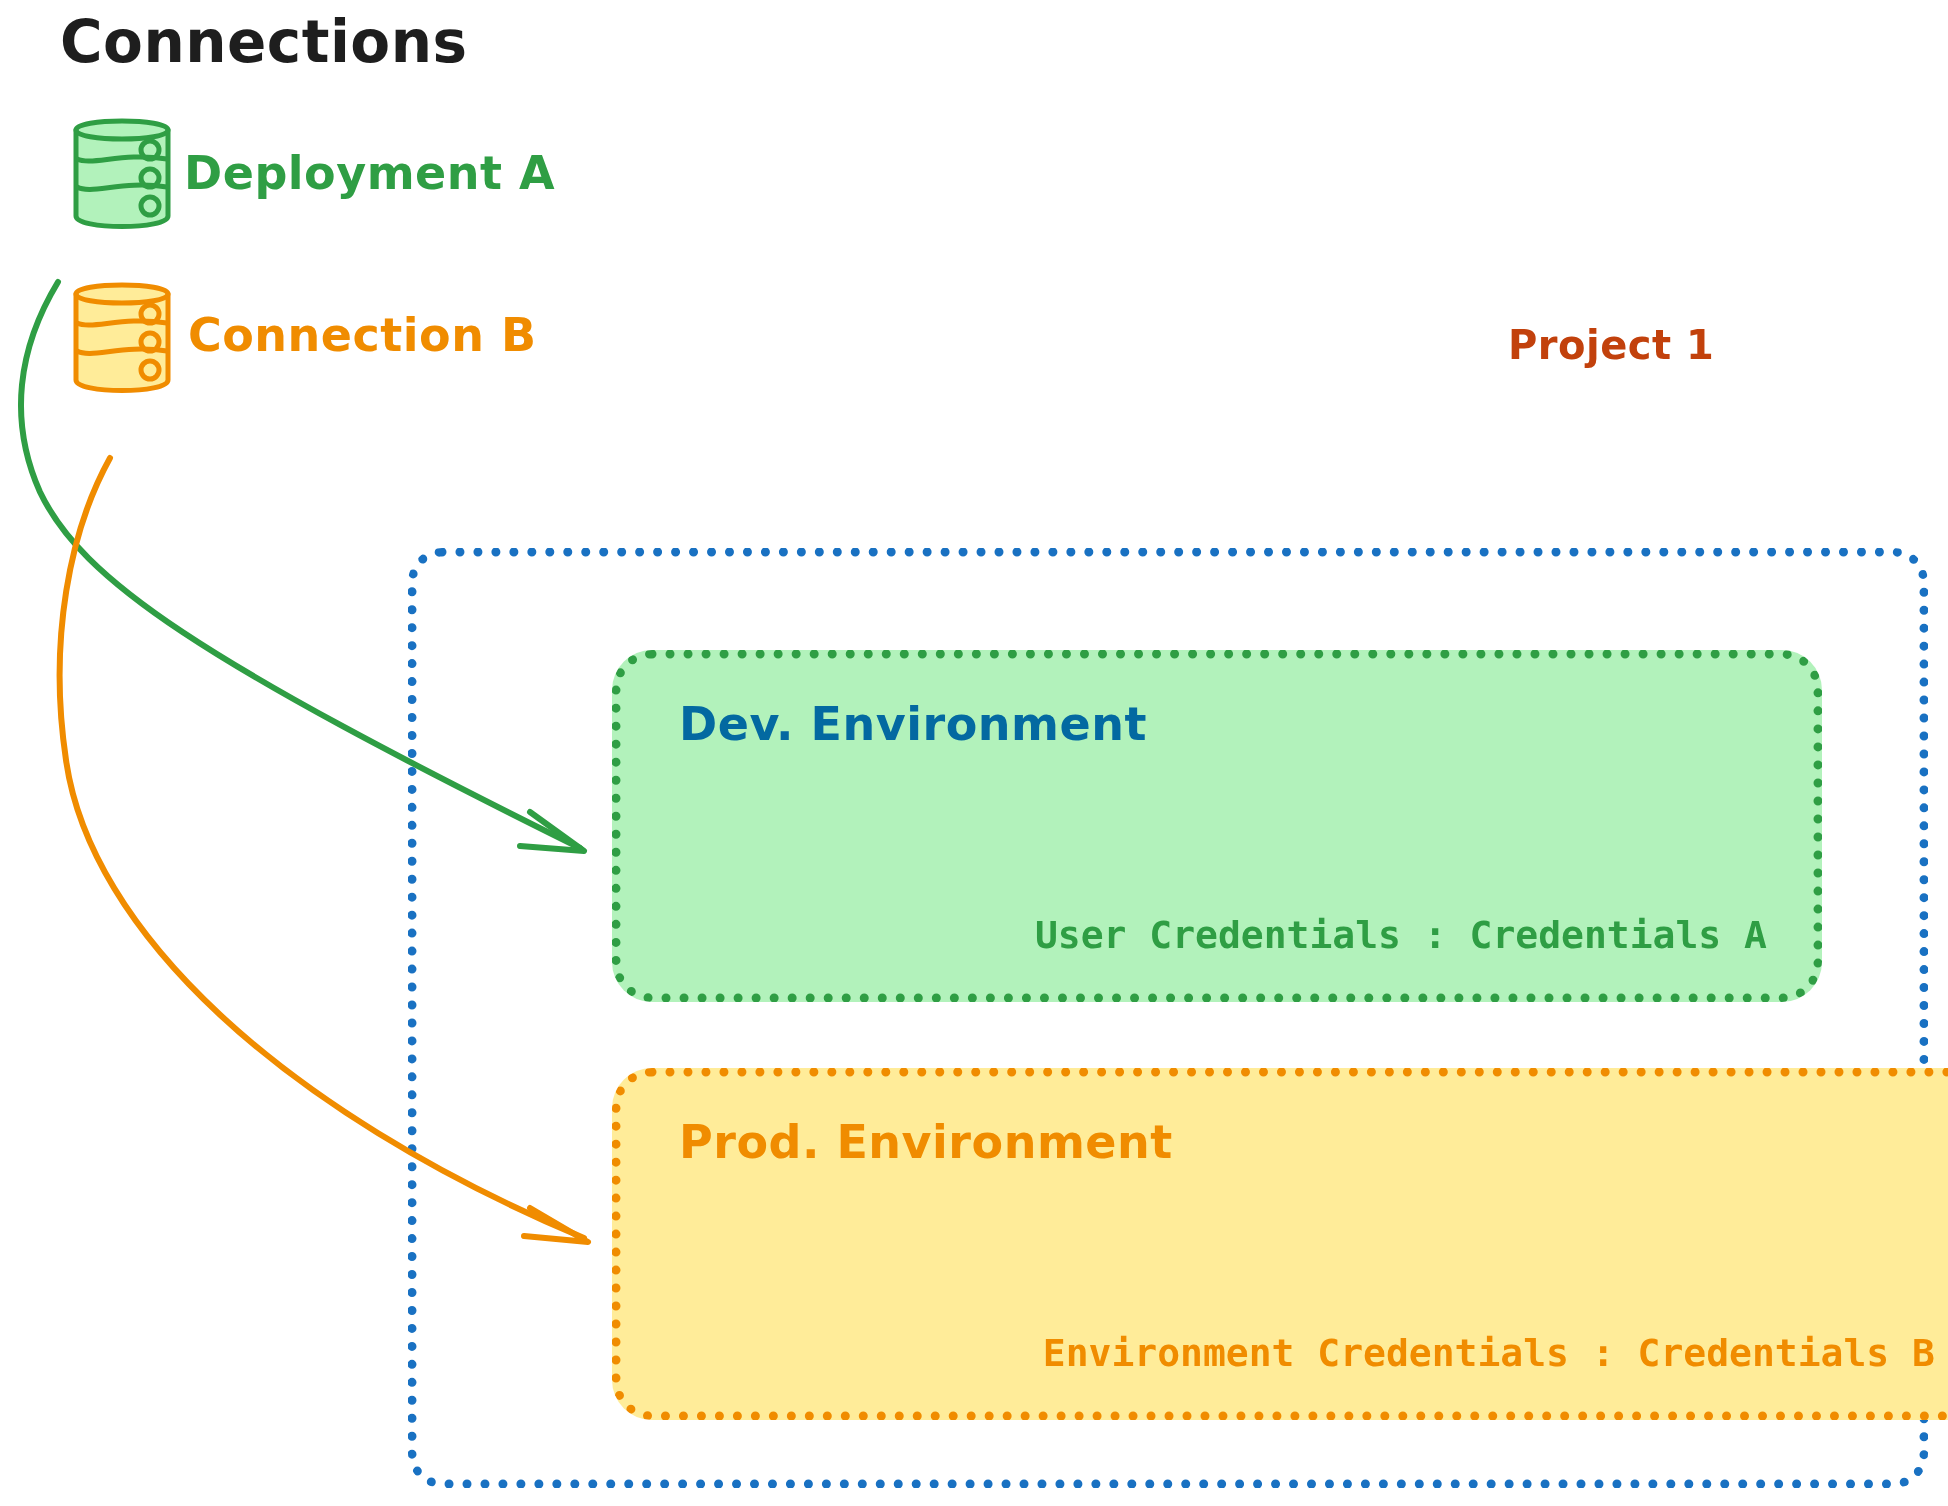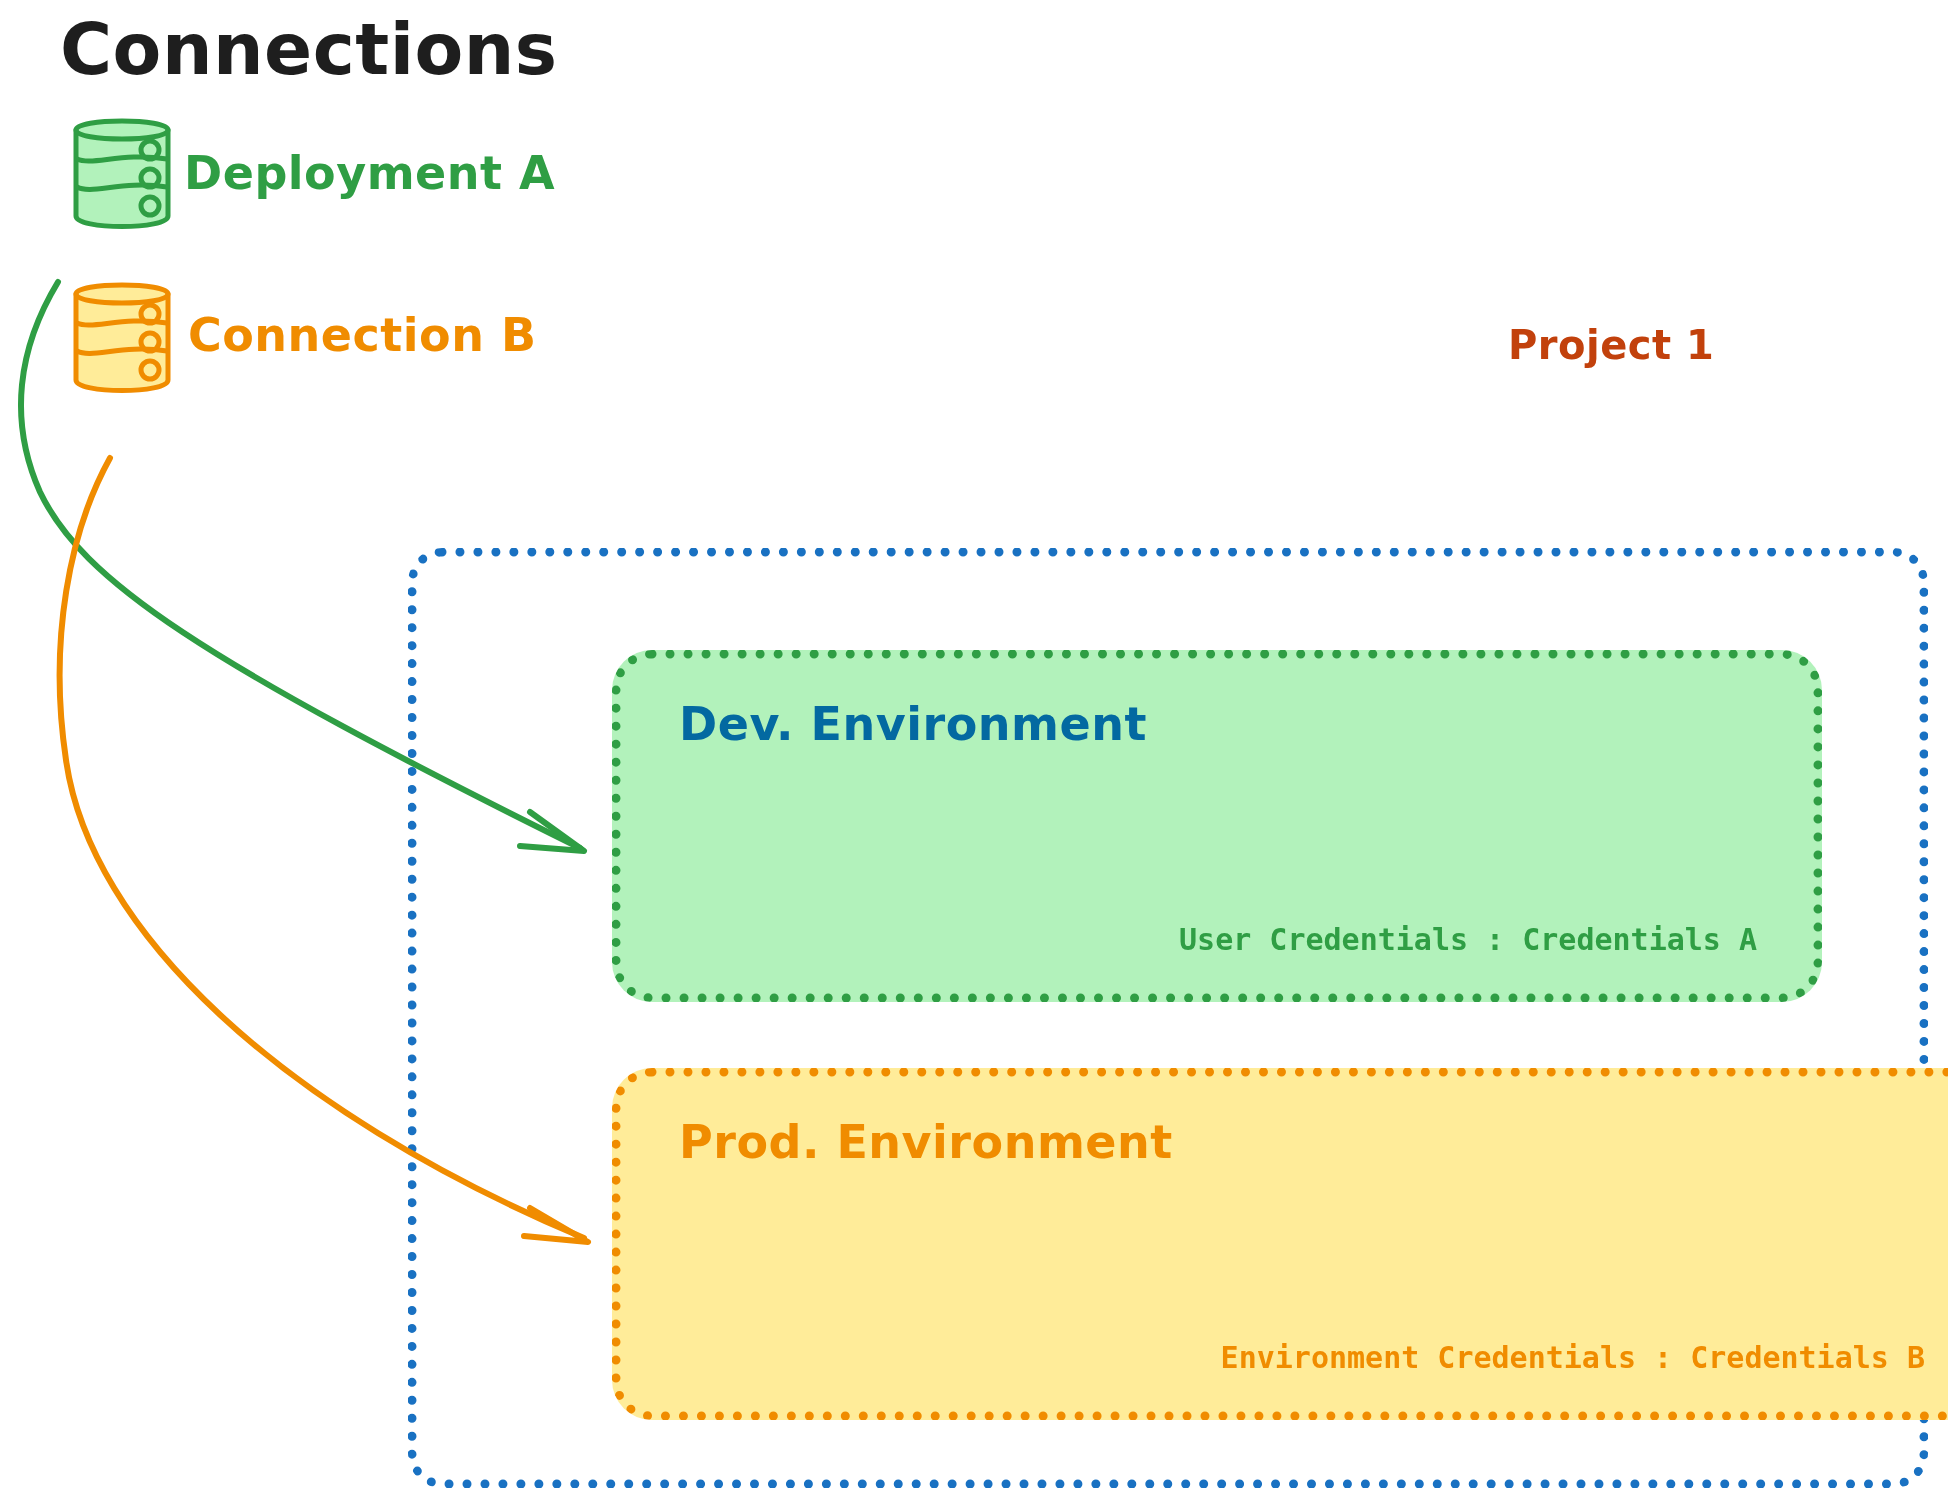--- a/index.html
+++ b/index.html
@@ -28,21 +28,21 @@
   .mono {
     font-family: "DejaVu Sans Mono", monospace;
     font-weight: 700;
     letter-spacing: 0px;
   }
 
   #title-connections {
     position: absolute;
     left: 60px;
     top: 8px;
-    font-size: 71px;
+    font-size: 58px;
     color: #1e1e1e;
     white-space: nowrap;
   }
 
   .conn-label {
     position: absolute;
     font-size: 46px;
     white-space: nowrap;
   }
   #label-connection-a {
@@ -103,23 +103,23 @@
     left: 58px;
     top: 38px;
     font-size: 46px;
     white-space: nowrap;
   }
   #dev-env-box .env-title { color: #0369a1; }
   #prod-env-box .env-title { color: #f08c00; }
 
   .env-cred {
     position: absolute;
-    right: 56px;
+    right: 46px;
     bottom: 36px;
-    font-size: 30px;
+    font-size: 38px;
     white-space: nowrap;
   }
   #dev-env-box .env-cred { color: #2f9e44; }
   #prod-env-box .env-cred { color: #f08c00; }
 
   
   .db-icon {
     position: absolute;
   }
   #db-connection-a { left: 62px; top: 108px; }

